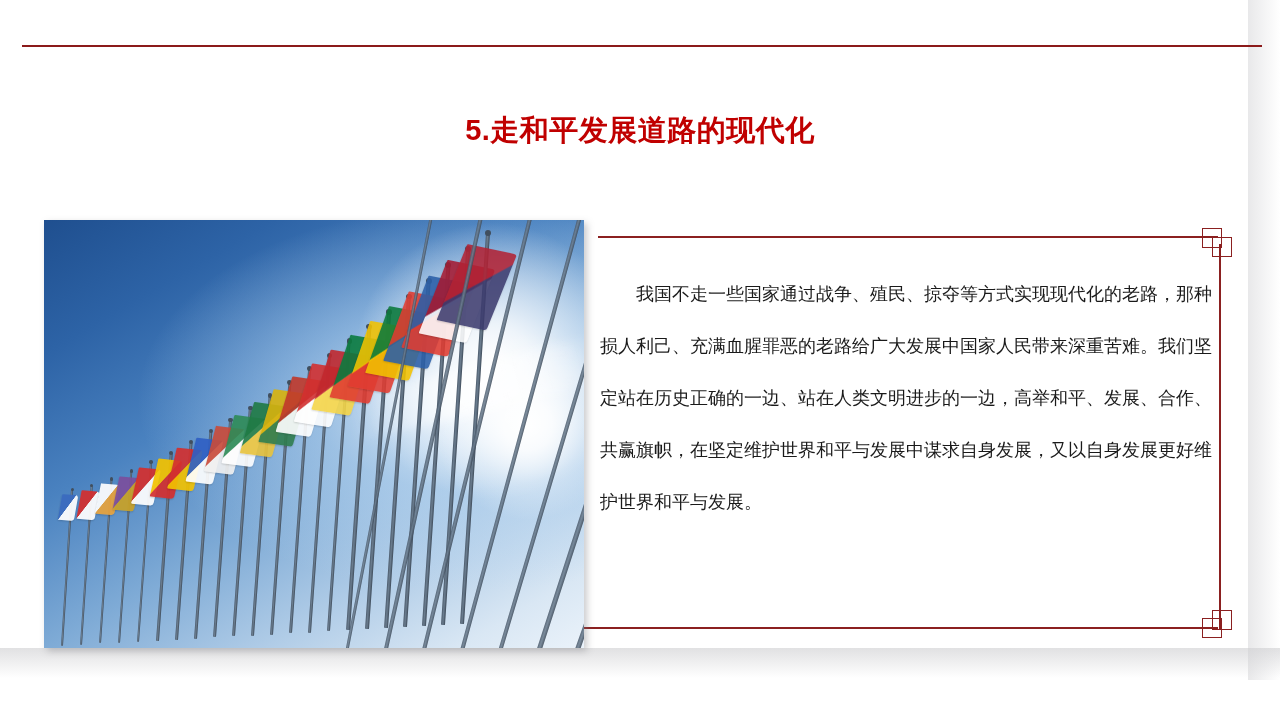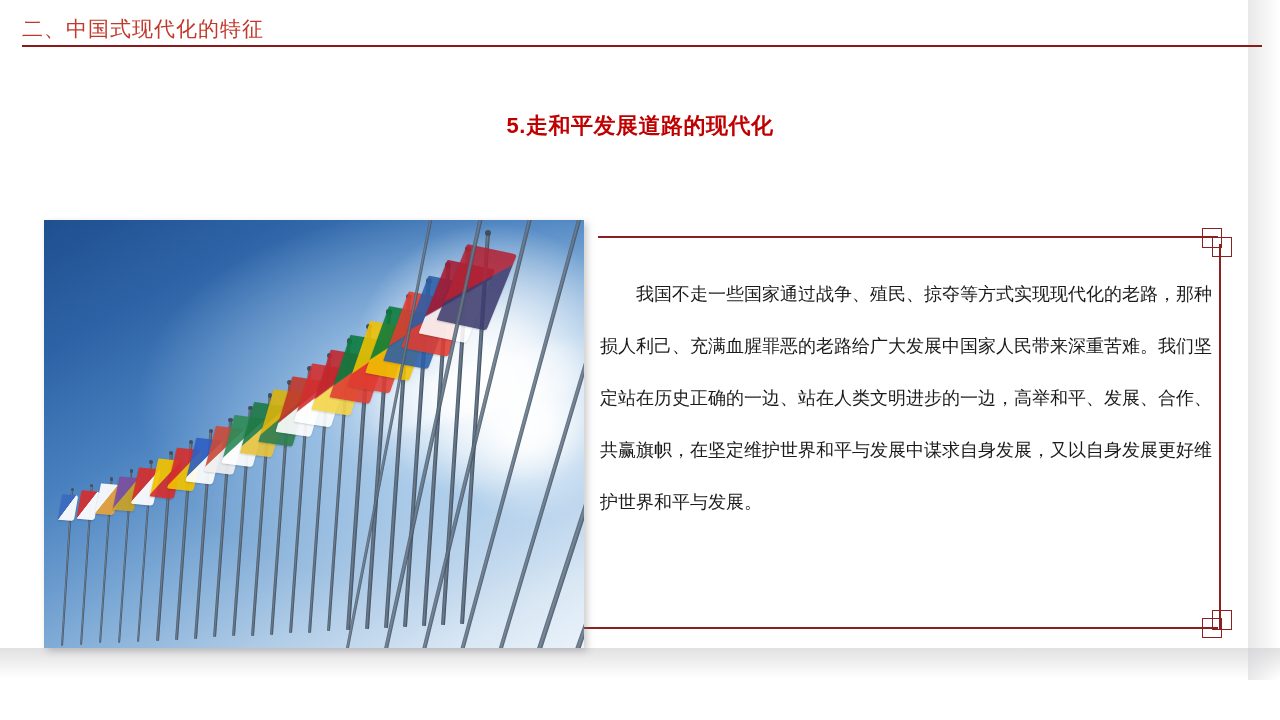--- a/index.html
+++ b/index.html
@@ -73,21 +73,21 @@
     background: #8b1a1a;
   }
 
   
   .slide-title {
     position: absolute;
     left: 0;
     top: 113px;
     width: 1280px;
     text-align: center;
-    font-size: 22px;
+    font-size: 29px;
     font-weight: bold;
     color: #c00000;
     letter-spacing: 0.5px;
     z-index: 5;
     line-height: 1.2;
   }
 
   
   .photo-wrap {
     position: absolute;
@@ -224,21 +224,20 @@
   }
 </style>
 </head>
 <body>
 
 <div class="page-panel"></div>
 <div class="page-shadow-bottom"></div>
 <div class="page-shadow-right"></div>
 
 <div class="header">
-  <div class="header-title">二、中国式现代化的特征</div>
   <div class="header-rule"></div>
 </div>
 
 <div class="slide-title">5.走和平发展道路的现代化</div>
 
 <div class="photo-wrap">
   <div class="photo-sky"></div>
   <div class="sunflare"></div>
   <div class="sunflare-streak"></div>
   <div id="flagpoles">

